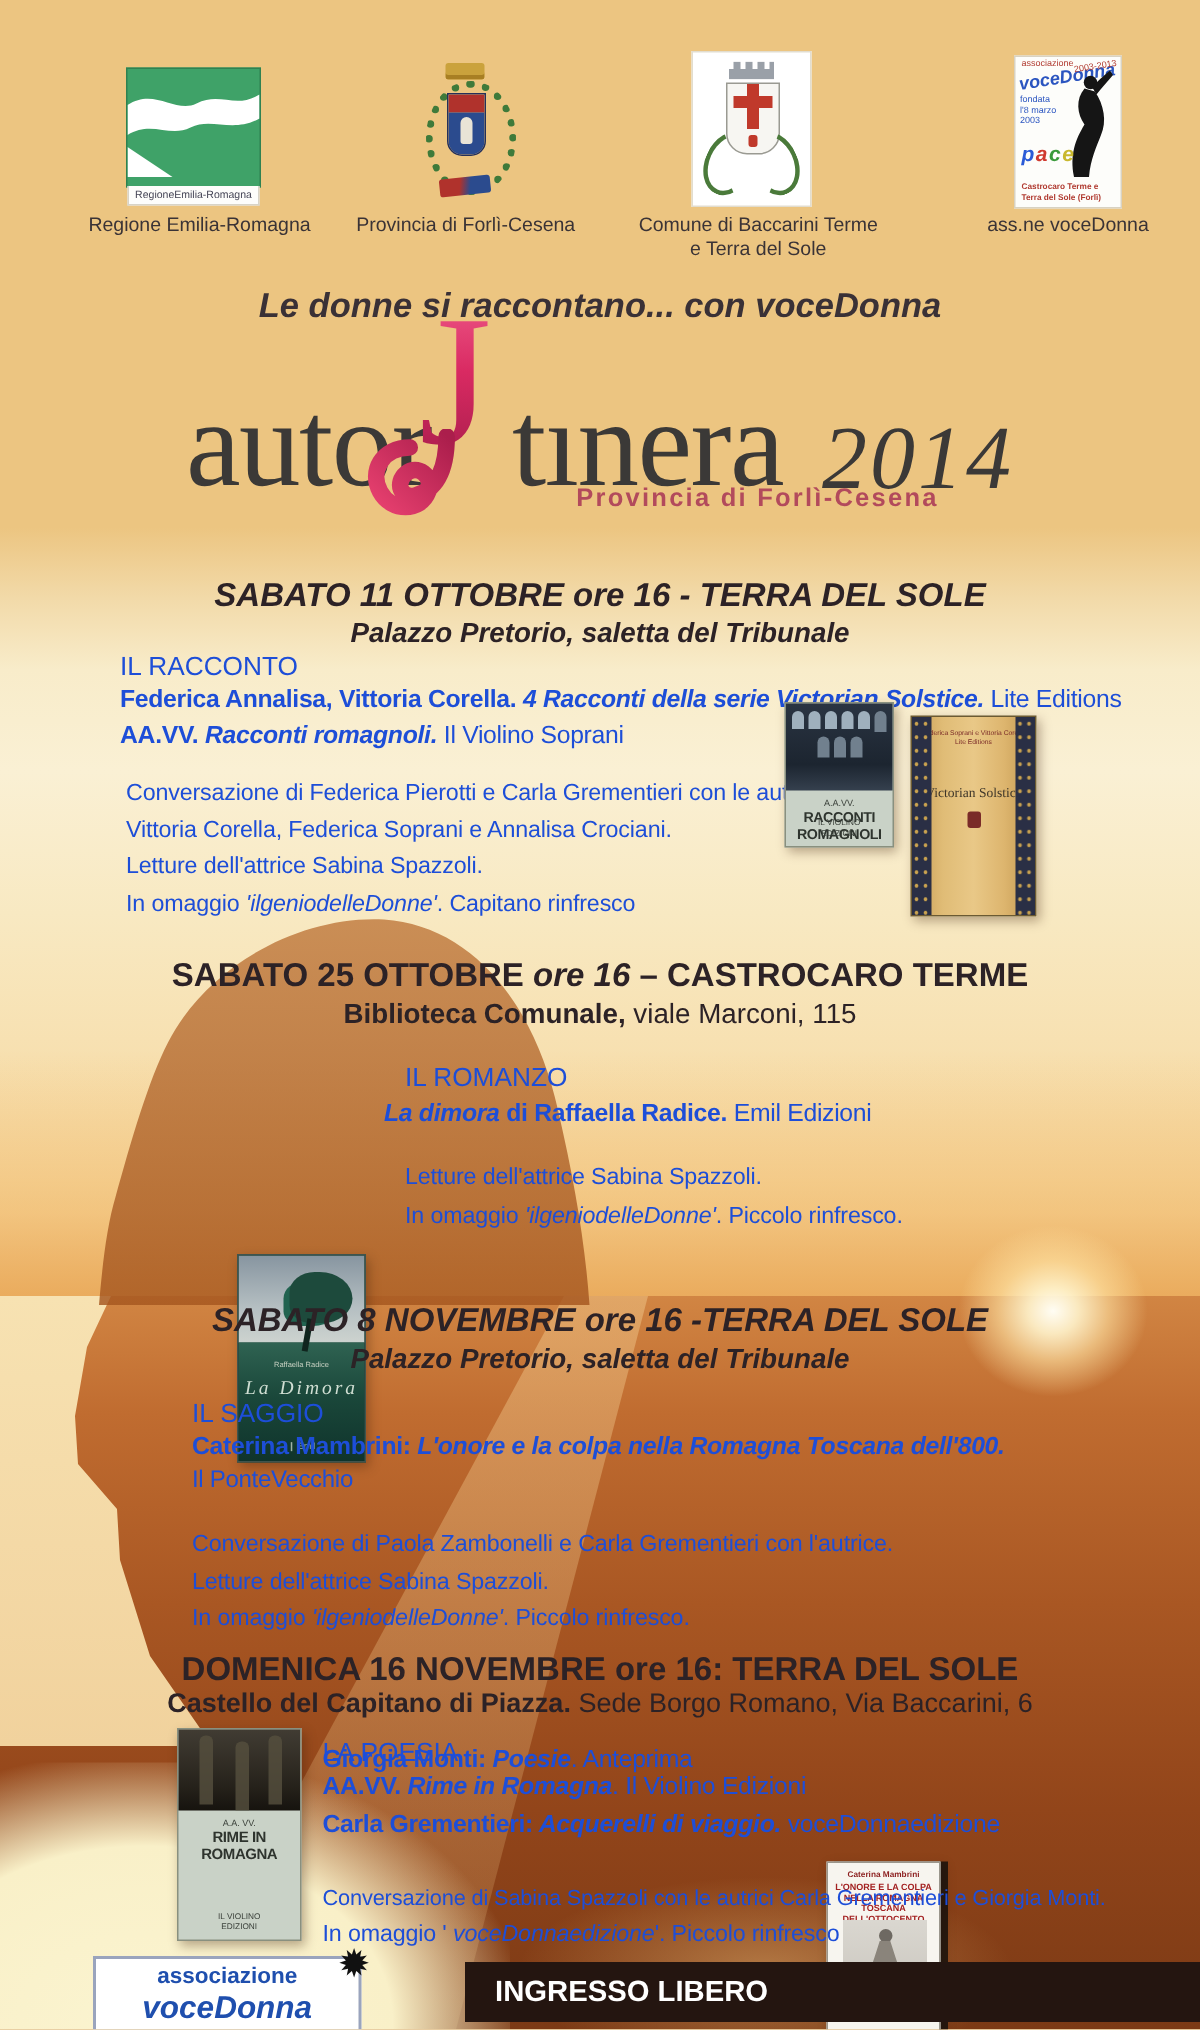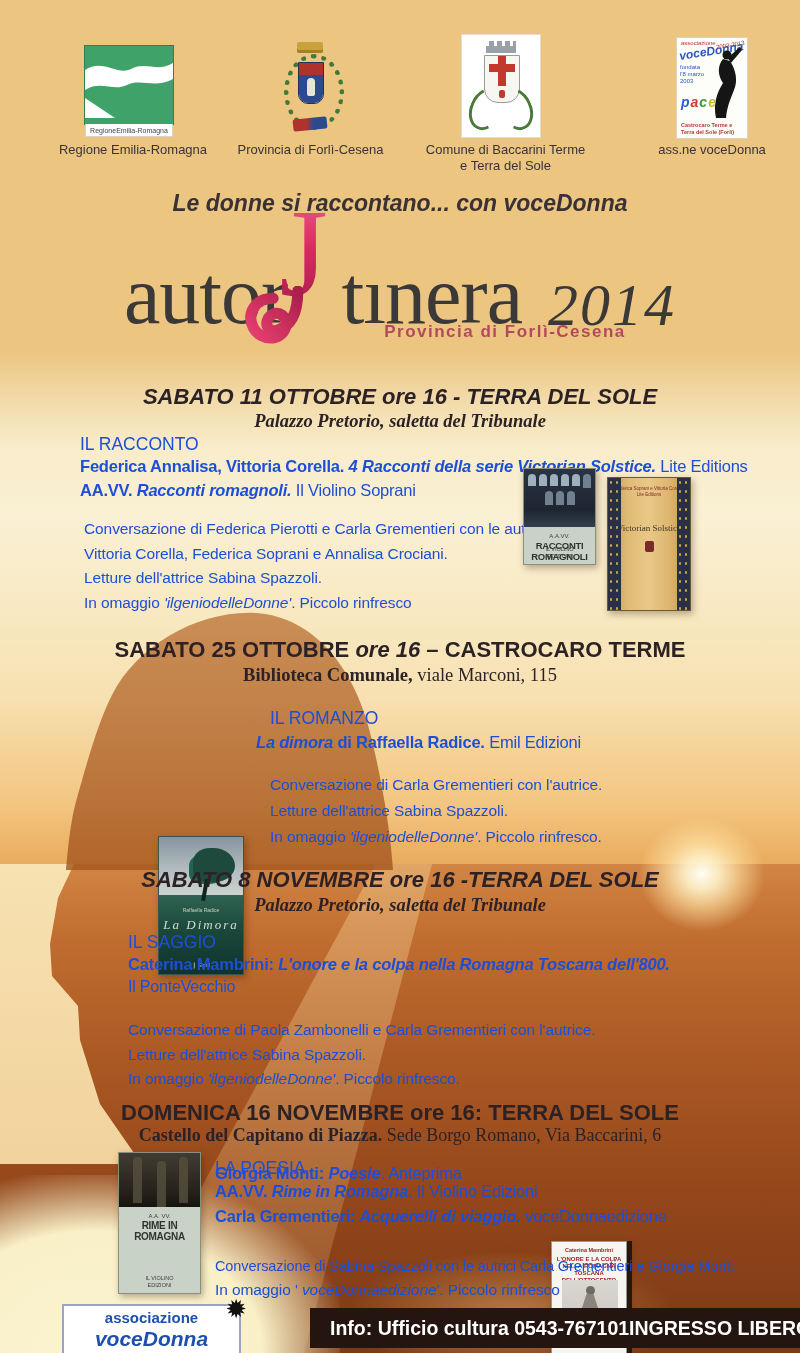--- a/index.html
+++ b/index.html
@@ -75,21 +75,21 @@
   .j-wrap{position:relative;width:54px;height:96px;}
   .j-glyph{position:absolute;left:-8px;top:-44px;font-family:"Liberation Serif",serif;font-size:124px;line-height:1;
     background:linear-gradient(180deg,#ef5b8a 0%,#d92a62 45%,#a41c4a 100%);
     -webkit-background-clip:text;background-clip:text;color:transparent;}
   .j-swirl{position:absolute;left:-44px;top:50px;}
   .wm-year{font-family:"Liberation Serif",serif;font-style:italic;font-size:60px;line-height:.9;color:#3b3937;margin-left:26px;letter-spacing:2px;margin-top:48px;}
   .wm-sub{left:370px;top:322px;width:270px;text-align:center;font-size:17px;font-weight:700;color:#b24a5c;letter-spacing:1.5px;}
 
   
   .ev-head{left:0;width:800px;text-align:center;font-size:22px;font-weight:700;color:#2c2226;}
-  .ev-sub{left:0;width:800px;text-align:center;font-size:18.5px;font-weight:700;color:#2c2226;font-family:Liberation Serif, serif;}
+  .ev-sub{left:0;width:800px;text-align:center;font-size:18.5px;font-weight:700;color:#2c2226;}
   .it{font-style:italic;}
   .txt{color:#1d4ed8;white-space:nowrap;}
   .genre{font-size:17.5px;}
   .bline{font-size:16.5px;letter-spacing:-0.2px;}
   .b{font-weight:700;} .bi{font-weight:700;font-style:italic;} .i{font-style:italic;}
   .conv{font-size:15.5px;line-height:24.5px;letter-spacing:-0.1px;}
   .conv4{font-size:14.5px;line-height:23px;}
 
   
   .cover{box-shadow:2px 3px 7px rgba(60,30,10,.35);box-sizing:border-box;}
@@ -241,21 +241,21 @@
 
   <div class="abs ev-head it" style="top:384px;">SABATO 11 OTTOBRE ore 16 - TERRA DEL SOLE</div>
   <div class="abs ev-sub it" style="top:411px;">Palazzo Pretorio, saletta del Tribunale</div>
   <div class="abs txt genre" style="left:80px;top:434px;">IL RACCONTO</div>
   <div class="abs txt bline" style="left:80px;top:457px;"><span class="b">Federica Annalisa, Vittoria Corella.</span><span class="bi"> 4 Racconti della serie Victorian Solstice.</span><span> Lite Editions</span></div>
   <div class="abs txt bline" style="left:80px;top:481px;"><span class="b">AA.VV.</span><span class="bi"> Racconti romagnoli.</span><span> Il Violino Soprani</span></div>
   <div class="abs txt conv" style="left:84px;top:517px;">
     <div>Conversazione di Federica Pierotti e Carla Grementieri con le autrici</div>
     <div>Vittoria Corella, Federica Soprani  e Annalisa Crociani.</div>
     <div>Letture dell'attrice Sabina Spazzoli.</div>
-    <div><span>In omaggio </span><span class="i">'ilgeniodelleDonne'</span><span>. Piccolo rinfresco</span></div>
+    <div><span>In omaggio </span><span class="i">'ilgeniodelleDonne'</span><span>. Capitano rinfresco</span></div>
   </div>
 
   <div class="abs cover book-rr" style="left:523px;top:468px;width:73px;height:97px;">
     <div class="rr-photo">
       <div class="arch"></div>
         <div class="arch"></div>
         <div class="arch"></div>
         <div class="arch"></div>
         <div class="arch"></div>
       <div class="arch r2"></div>
@@ -294,21 +294,20 @@
     <div class="ld-trunk"></div>
     <div class="ld-field"></div>
     <div class="ld-auth">Raffaella Radice</div>
     <div class="ld-title">La Dimora</div>
     <div class="ld-logo">❙ Emil</div>
   </div>
 
   <div class="abs txt genre" style="left:270px;top:708px;">IL ROMANZO</div>
   <div class="abs txt bline" style="left:256px;top:733px;"><span class="bi">La dimora</span><span class="b"> di Raffaella Radice.</span><span> Emil Edizioni</span></div>
   <div class="abs txt conv" style="left:270px;top:772px;line-height:26px;">
-    <div>Conversazione di Carla Grementieri con l'autrice.</div>
     <div>Letture dell'attrice Sabina Spazzoli.</div>
     <div><span>In omaggio </span><span class="i">'ilgeniodelleDonne'</span><span>. Piccolo rinfresco.</span></div>
   </div>
 
   <div class="abs ev-head it" style="top:867px;">SABATO 8 NOVEMBRE  ore 16 -TERRA DEL SOLE</div>
   <div class="abs ev-sub it" style="top:895px;">Palazzo Pretorio, saletta del Tribunale</div>
   <div class="abs txt genre" style="left:128px;top:932px;">IL SAGGIO</div>
   <div class="abs txt bline" style="left:128px;top:955px;"><span class="b">Caterina Mambrini:</span><span class="bi"> L'onore e la colpa nella Romagna Toscana dell'800.</span></div>
   <div class="abs txt bline" style="left:128px;top:978px;font-size:16px;">Il PonteVecchio</div>
   <div class="abs txt conv" style="left:128px;top:1018px;">
@@ -356,17 +355,16 @@
     <div>Conversazione di  Sabina Spazzoli con le autrici Carla Grementieri e Giorgia Monti.</div>
     <div style="font-size:15.5px;"><span>In omaggio ' </span><span class="i">voceDonnaedizione</span><span>'. Piccolo rinfresco</span></div>
   </div>
 
   <div class="abs assoc-box">
     <div class="assoc-top">associazione</div>
     <div class="assoc-name">voceDonna</div>
     <div class="assoc-star">✹</div>
   </div>
   <div class="abs info-bar">
-    <span class="info-text">Info: Ufficio cultura 0543-767101</span>
     <span class="free-text">INGRESSO LIBERO</span>
   </div>
 
 </div>
 
 </body></html>

